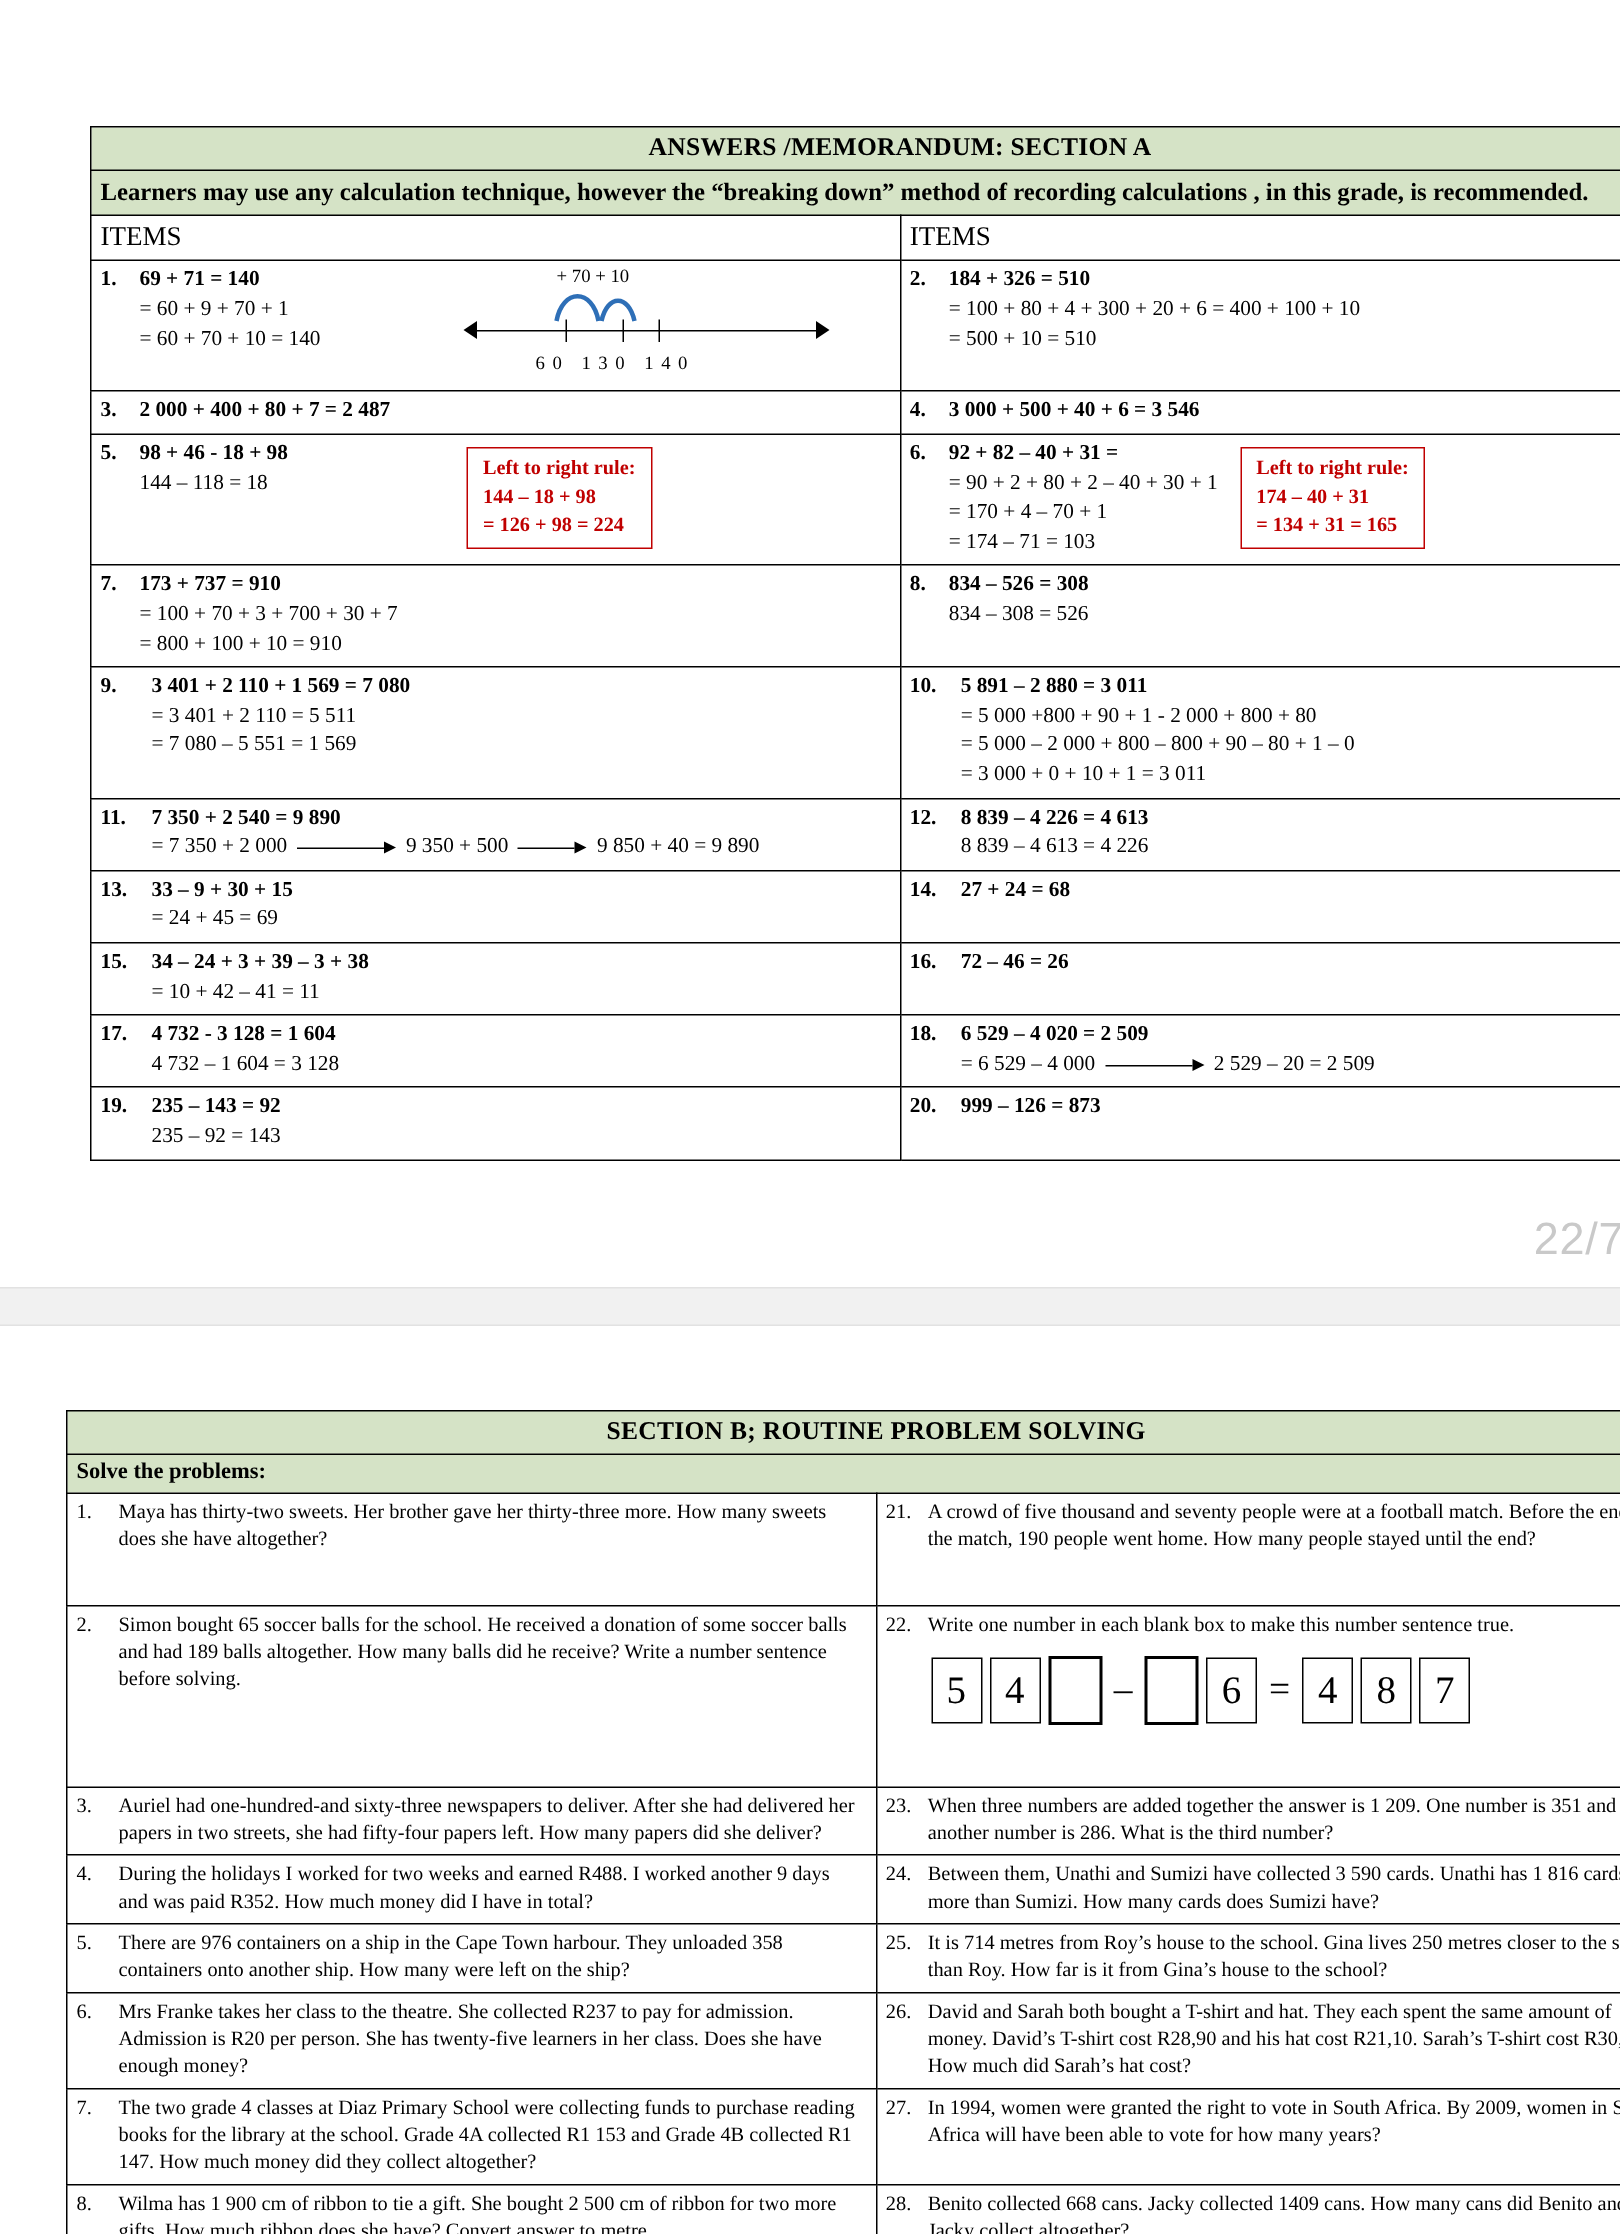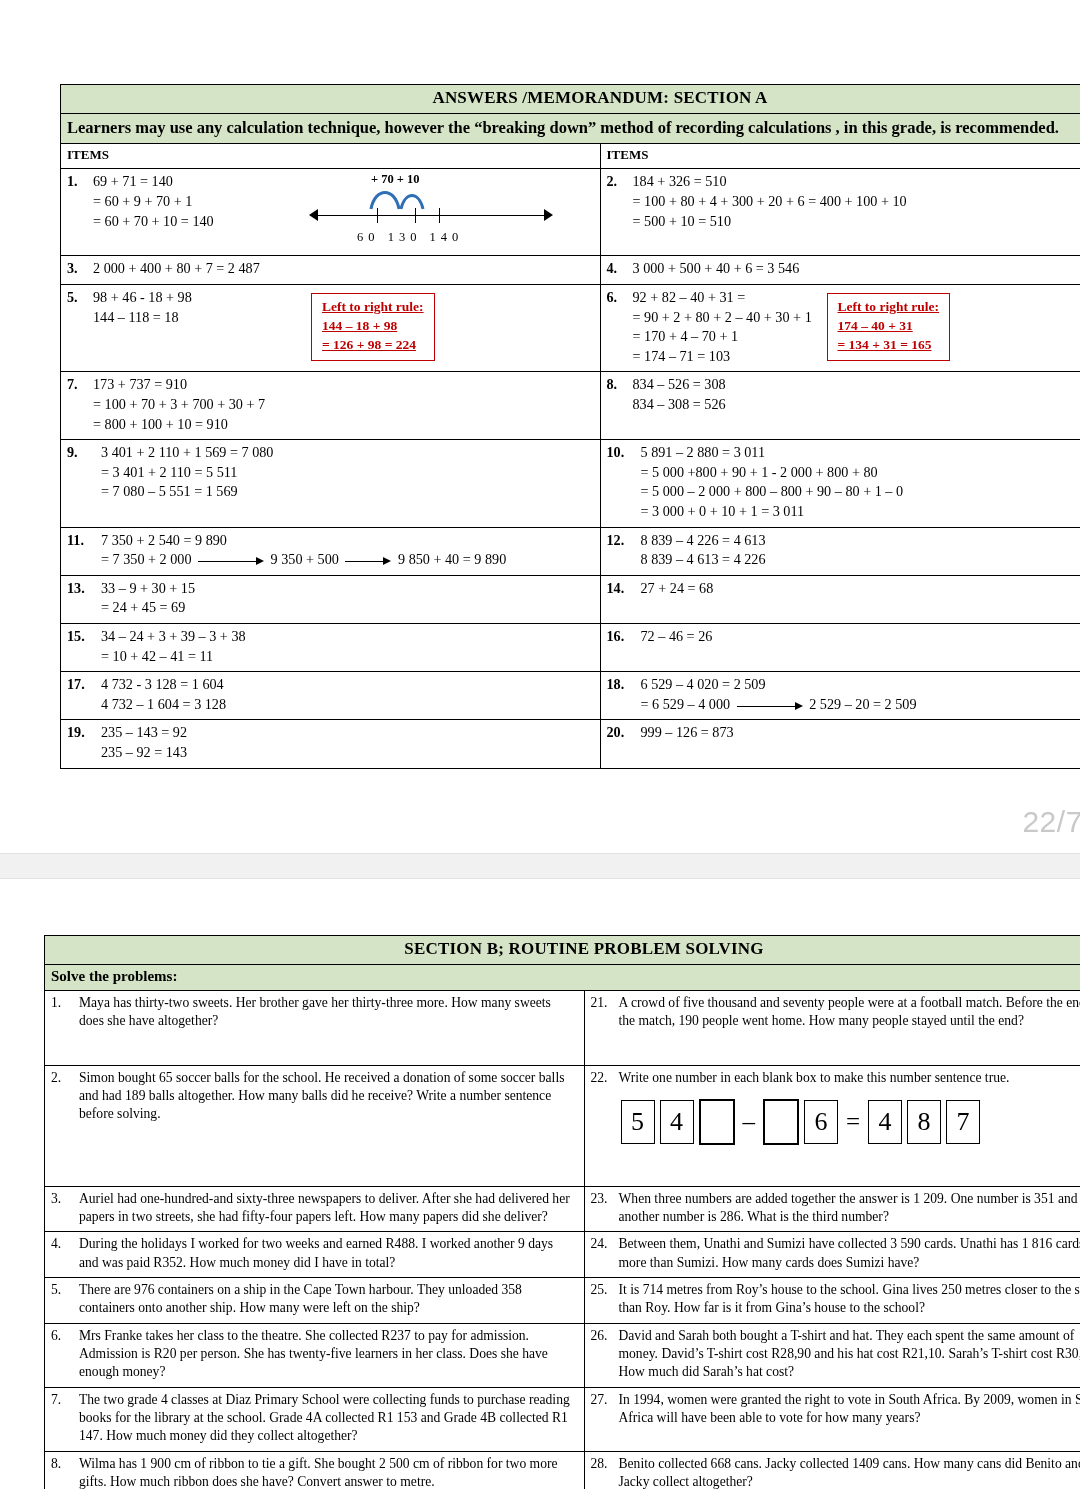--- a/index.html
+++ b/index.html
@@ -46,66 +46,65 @@
     padding: 6px 4px 7px 4px;
   }
   .sub-band {
     background: #d5e3c6;
     font-weight: bold;
     font-size: 16.5px;
     line-height: 1.3;
     padding: 4px 8px 6px 8px;
   }
   .items-head {
-    font-weight: bold;
-    font-size: 13px;
+    font-weight: normal;
+    font-size: 18px;
     padding: 3px 8px 4px 8px;
   }
   .cell {
     font-size: 14.2px;
     line-height: 1.38;
     position: relative;
   }
   .num {
     display: inline-block;
     width: 26px;
     font-weight: bold;
     vertical-align: top;
   }
   .numwide { width: 34px; }
-  .body-lines { display: inline-block; vertical-align: top; }
+  .body-lines { display: inline-block; vertical-align: top; font-weight: bold; }
   .ind { padding-left: 26px; font-family: Liberation Serif, serif; }
   .ind2 { padding-left: 34px; font-family: Liberation Serif, serif; }
 
   
   .redbox {
     position: absolute;
     border: 1px solid #c00000;
     color: #c00000;
     font-weight: bold;
     font-size: 13.5px;
     line-height: 1.42;
     padding: 3px 10px 5px 10px;
     background: #fff;
     white-space: nowrap;
-    text-decoration: underline;
   }
   .rb1 { top: 8px; left: 250px; }
   .rb2 { top: 8px; left: 226px; }
 
   
   .numline {
     position: absolute;
     top: 2px;
     left: 250px;
     width: 240px;
     height: 72px;
     font-size: 12.5px;
   }
-  .numline .lbl-top { position: absolute; top: 0; left: 60px; font-weight: bold; font-size: 12.5px;}
+  .numline .lbl-top { position: absolute; top: 0; left: 60px; font-weight: normal; font-size: 12.5px;}
   .numline .axis {
     position: absolute;
     top: 44px; left: 0; width: 236px; height: 0;
     border-top: 1.6px solid #000;
   }
   .numline .arrowL {
     position: absolute; top: 38px; left: -2px;
     width: 0; height: 0;
     border-top: 6px solid transparent;
     border-bottom: 6px solid transparent;

